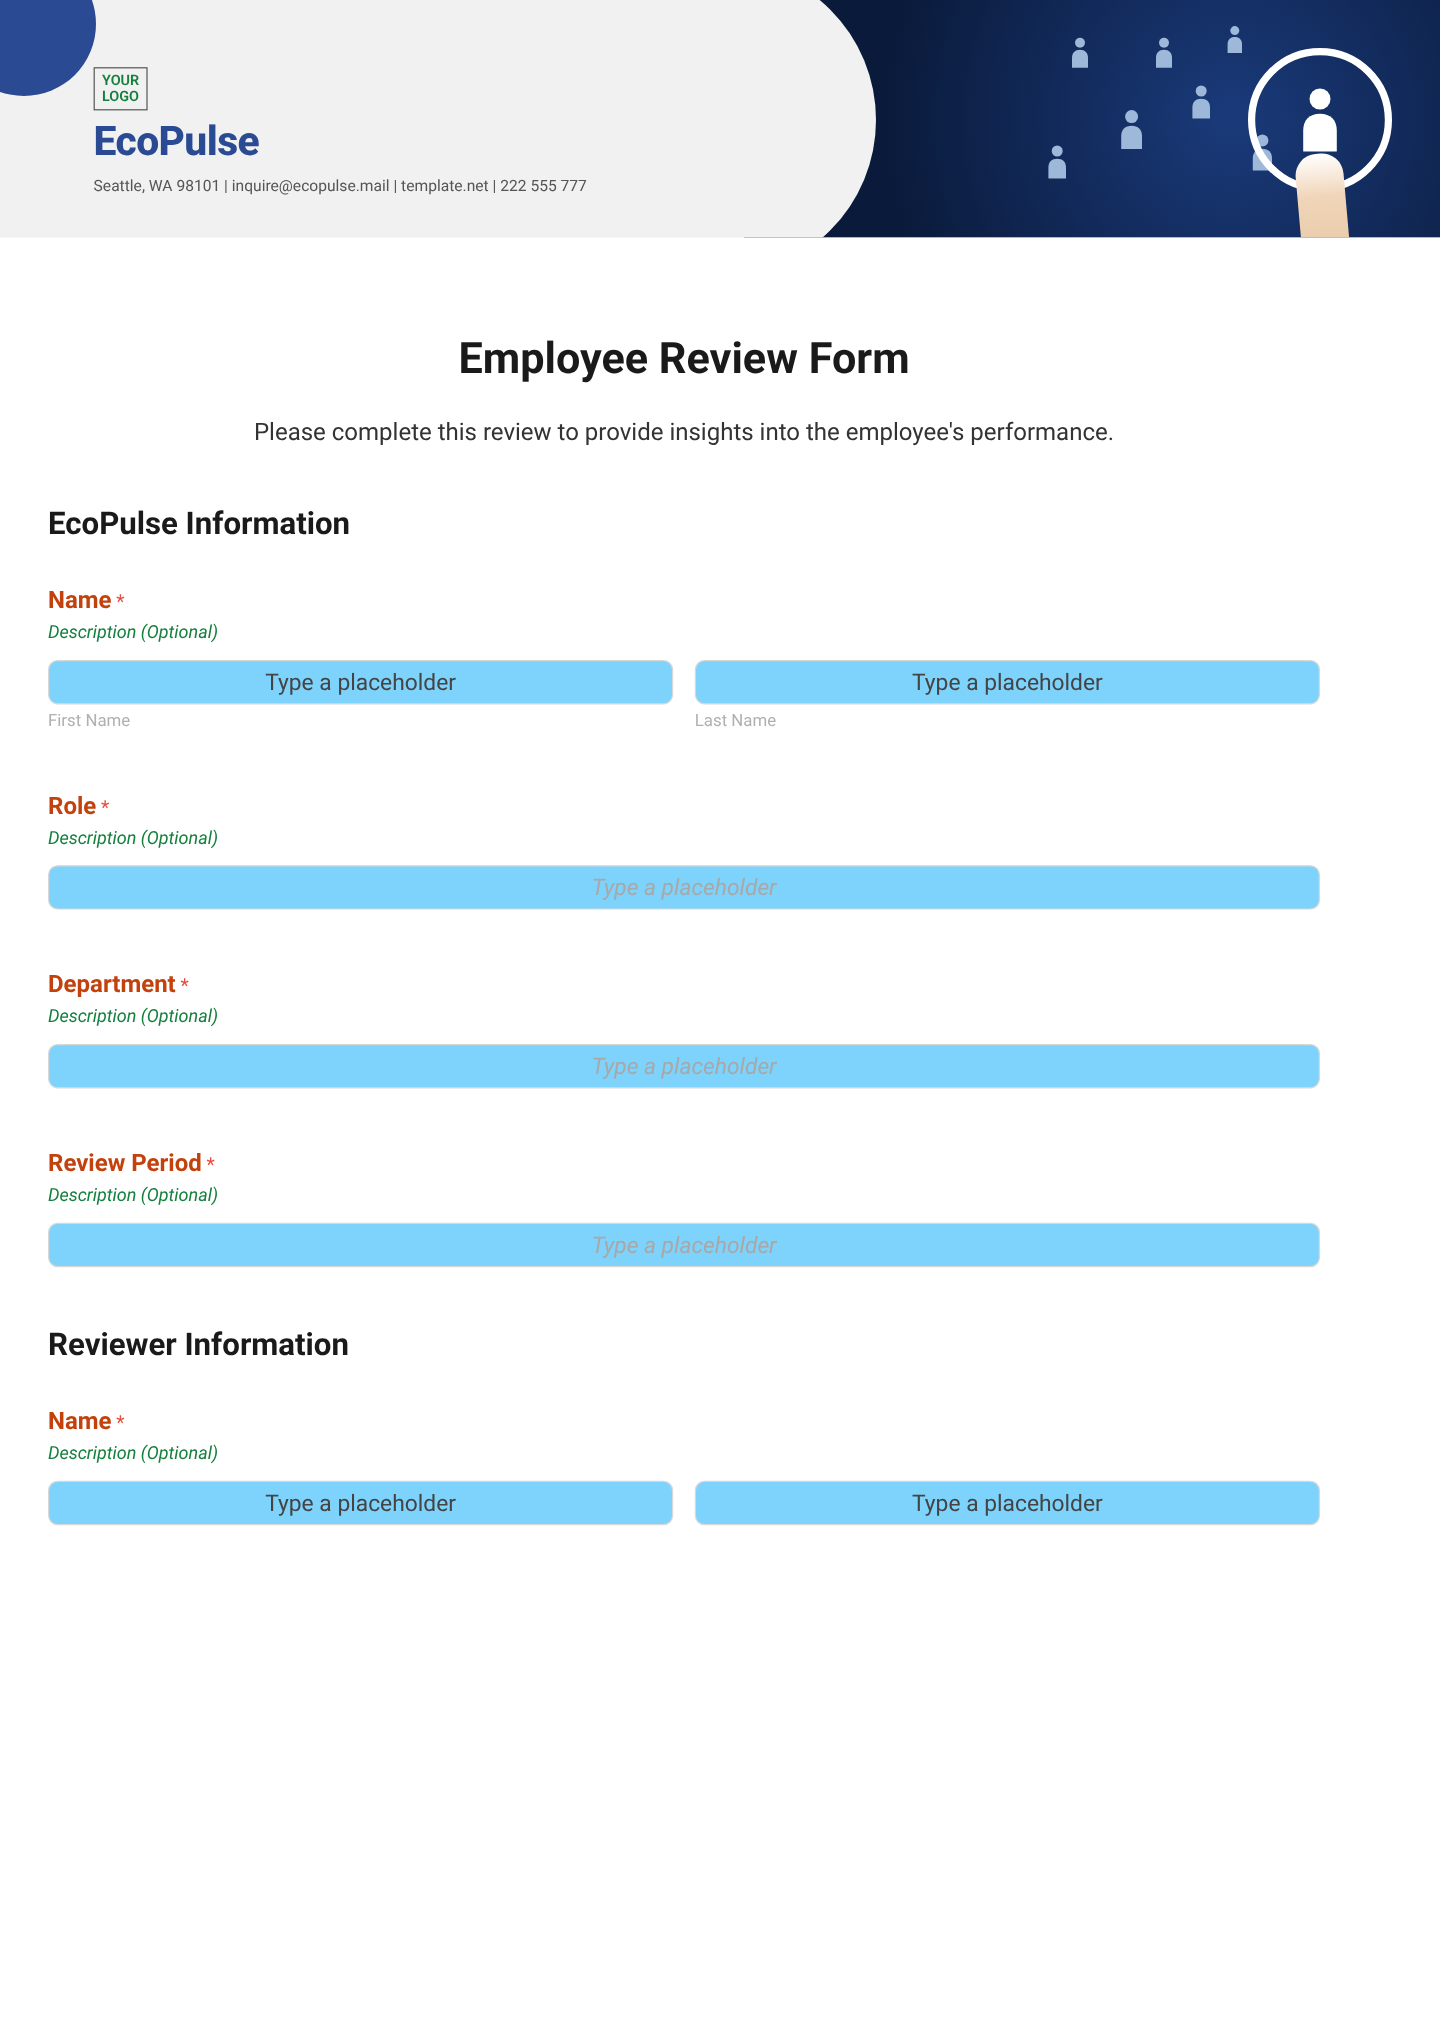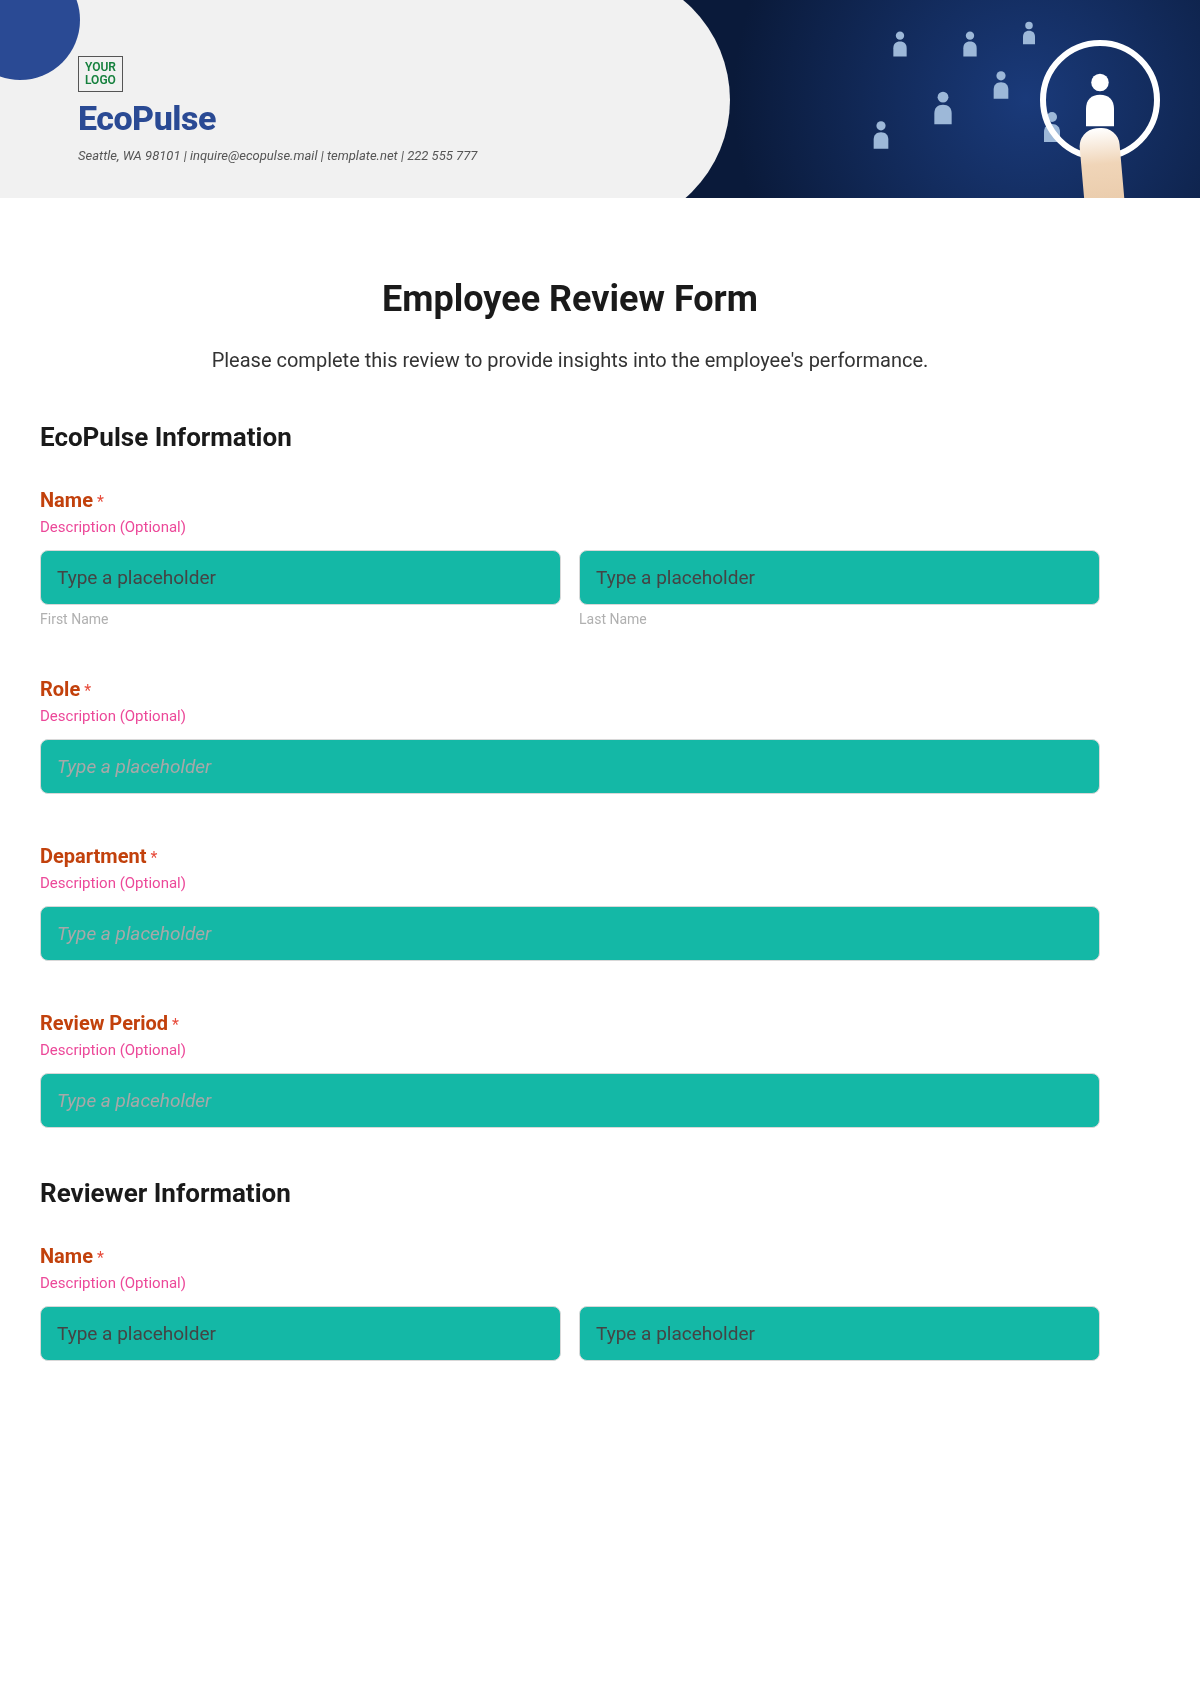--- a/index.html
+++ b/index.html
@@ -76,21 +76,20 @@
   .company-name {
     font-size: 34px;
     font-weight: 800;
     color: #2a4a94;
     letter-spacing: -0.5px;
   }
   .company-info {
     font-size: 13px;
     color: #555;
     margin-top: 10px;
-    font-style: italic;
   }
   .main {
     padding: 80px 100px 20px 40px;
   }
   .form-title {
     font-size: 36px;
     font-weight: 700;
     text-align: center;
     color: #1a1a1a;
     margin-bottom: 28px;
@@ -111,45 +110,47 @@
     margin-bottom: 50px;
   }
   .field-label {
     font-size: 20px;
     font-weight: 700;
     color: #c2410c;
   }
   .required { color: #e74c3c; }
   .field-desc {
     font-size: 15px;
-    color: #ec4899;
+    font-style: italic;
+    color: #15803d;
     margin-top: 6px;
     margin-bottom: 14px;
   }
   .sub-label {
     font-size: 14px;
     color: #b0b0b0;
     margin-top: 6px;
   }
   .name-row {
     display: flex;
     gap: 18px;
   }
   .name-col { flex: 1; }
   input.text-input {
     width: 100%;
-    height: 55px;
+    height: 37px;
     border: 1px solid #d8d8d8;
     border-radius: 8px;
     padding: 0 16px;
     font-size: 19px;
     color: #444;
     font-family: inherit;
     outline: none;
-    background: #14b8a6;
+    background: #7dd3fc;
+    text-align: center;
   }
   input.text-input::placeholder {
     color: #a8a8a8;
     font-style: italic;
   }
   input.text-input.filled::placeholder {
     color: #444;
     font-style: normal;
   }
   .reviewer-section .section-heading {

